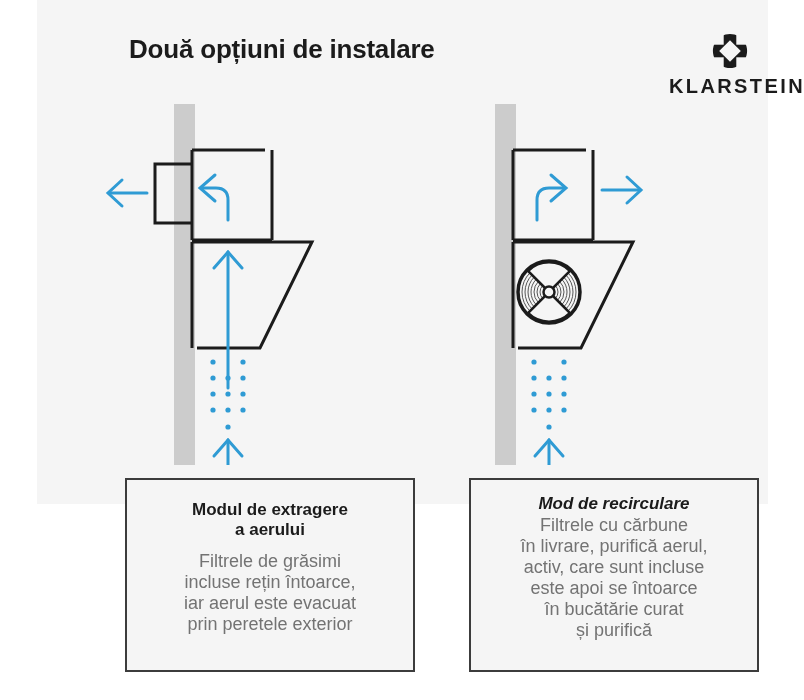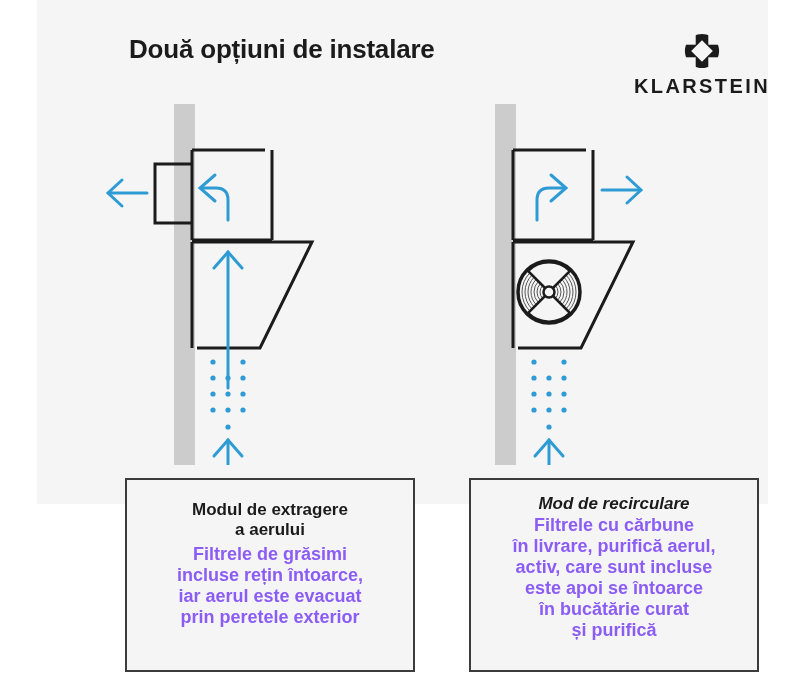--- a/index.html
+++ b/index.html
@@ -30,24 +30,24 @@
     left: 92px;
     top: 34px;
     font-size: 26px;
     font-weight: bold;
     color: #1b1b1b;
     letter-spacing: -0.2px;
     white-space: nowrap;
   }
   #brand {
     position: absolute;
-    left: 590px;
+    left: 618px;
     top: 33px;
     width: 150px;
-    text-align: center;
+    text-align: right;
   }
   #brand-mark {
     width: 36px;
     height: 36px;
     margin: 0 auto;
     display: block;
   }
   #brand-name {
     margin-top: 6px;
     font-size: 20px;
@@ -83,27 +83,26 @@
   #caption-right { left: 432px; }
   .caption-title {
     font-size: 17px;
     font-weight: bold;
     color: #1b1b1b;
     line-height: 1.17;
     padding: 0 8px;
   }
   .caption-body {
     font-size: 18px;
-    color: #8b5cf6;
+    color: #737373;
     line-height: 1.17;
     padding: 0 22px;
-    font-weight: bold;
   }
   #caption-left .caption-title { margin-top: 10px; }
-  #caption-left .caption-body { margin-top: 4px; }
+  #caption-left .caption-body { margin-top: 11px; }
   #caption-right .caption-title { margin-top: 4px; font-style: italic; }
   #caption-right .caption-body { margin-top: 1px; }
 </style>
 </head>
 <body>
 
 <div id="root">
   <div id="panel">
 
     <div id="title">Două opțiuni de instalare</div>

